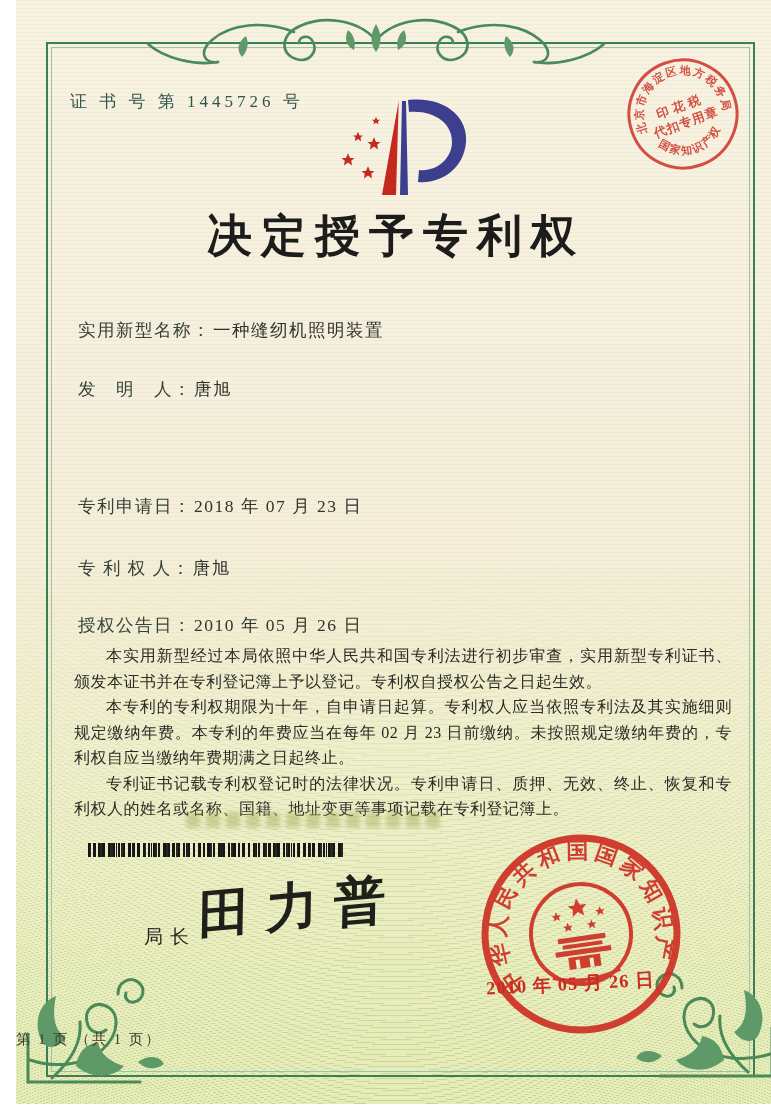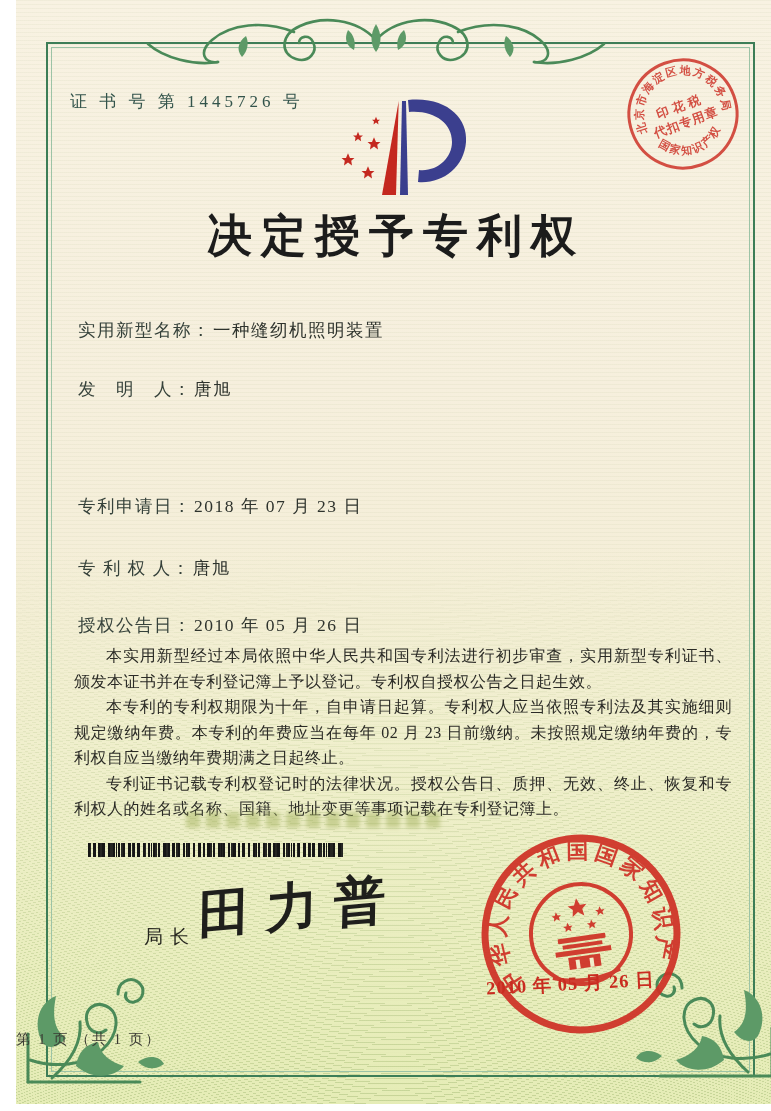--- a/index.html
+++ b/index.html
@@ -159,21 +159,21 @@
 
     <div class="field f0"><span>实用新型名称：</span><span class="val">一种缝纫机照明装置</span></div>
     <div class="field f1"><span>发　明　人：</span><span class="val">唐旭</span></div>
     <div class="field f3"><span>专利申请日：</span><span class="val">2018 年 07 月 23 日</span></div>
     <div class="field f4"><span>专 利 权 人：</span><span class="val">唐旭</span></div>
     <div class="field f5"><span>授权公告日：</span><span class="val">2010 年 05 月 26 日</span></div>
 
     <div class="body-text">
       <p>本实用新型经过本局依照中华人民共和国专利法进行初步审查，实用新型专利证书、颁发本证书并在专利登记簿上予以登记。专利权自授权公告之日起生效。</p>
       <p>本专利的专利权期限为十年，自申请日起算。专利权人应当依照专利法及其实施细则规定缴纳年费。本专利的年费应当在每年 02 月 23 日前缴纳。未按照规定缴纳年费的，专利权自应当缴纳年费期满之日起终止。</p>
-      <p>专利证书记载专利权登记时的法律状况。授权公告日、质押、无效、终止、恢复和专利权人的姓名或名称、国籍、地址变更等事项记载在专利登记簿上。</p>
+      <p>专利证书记载专利权登记时的法律状况。专利申请日、质押、无效、终止、恢复和专利权人的姓名或名称、国籍、地址变更等事项记载在专利登记簿上。</p>
     </div>
 
     <div class="watermark-smudge"></div>
     <div class="barcode"></div>
 
     <div class="director-label">局长</div>
     <div class="signature">田力普</div>
 
     <svg class="official-seal" viewBox="-112 -112 224 224">
       <defs>

